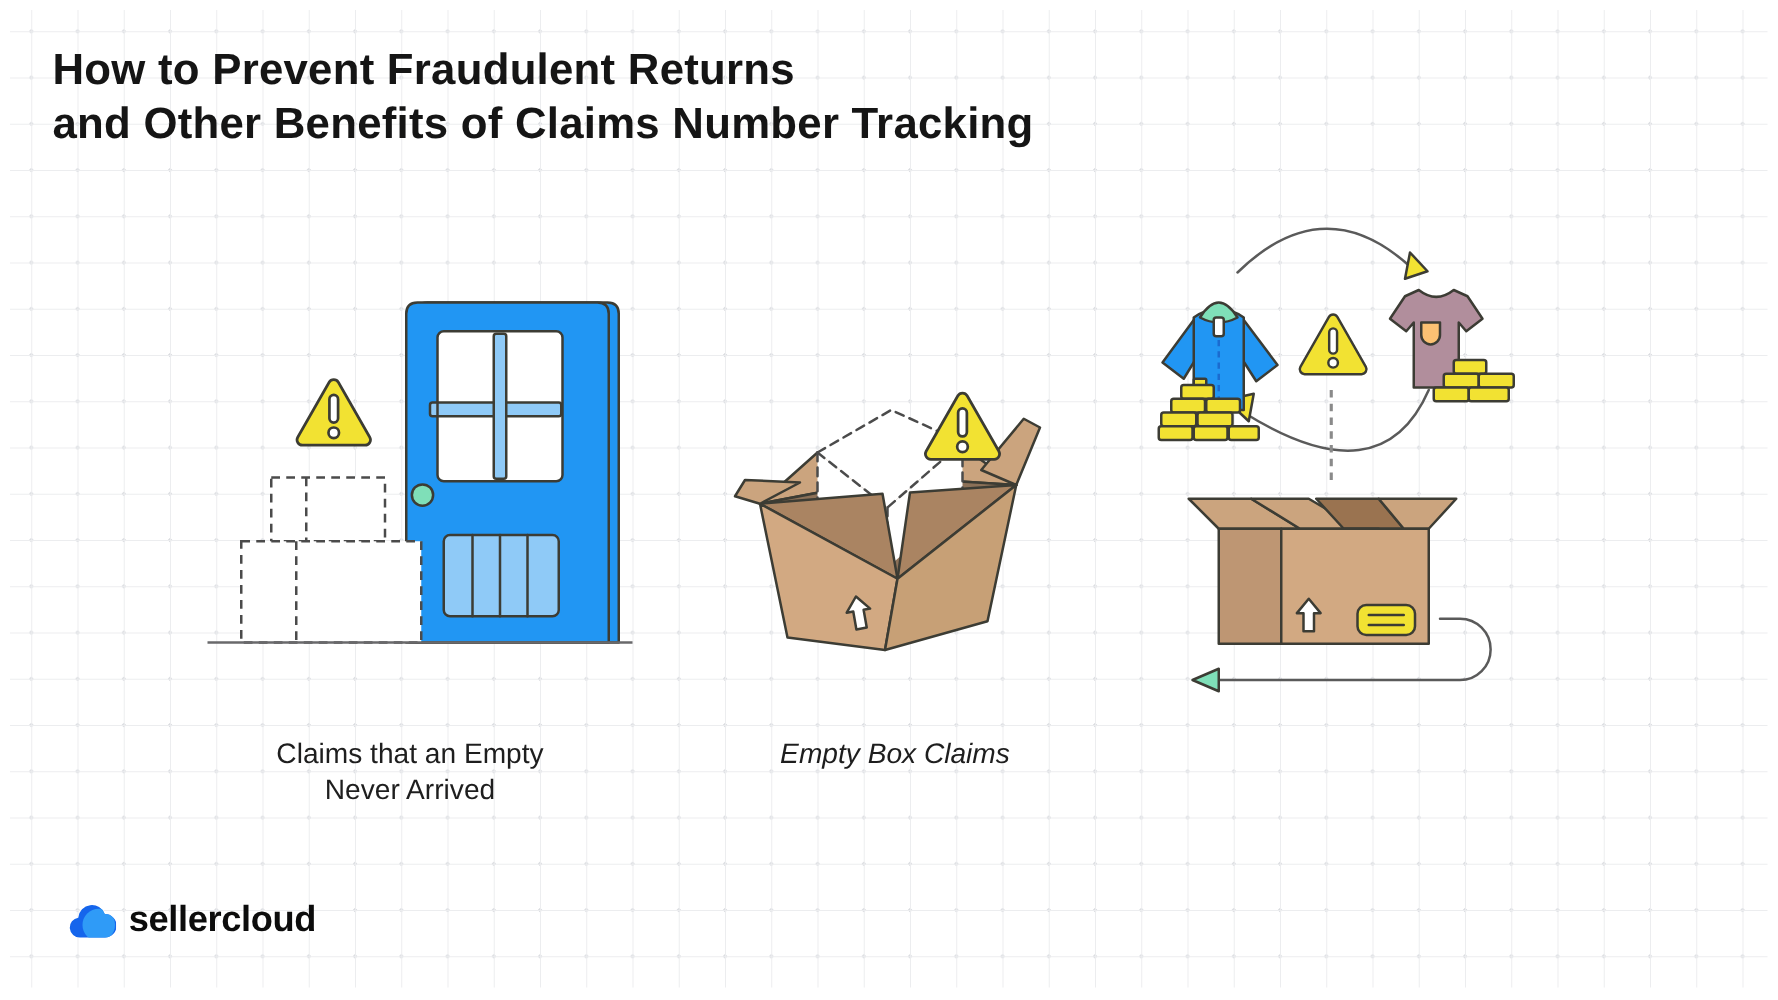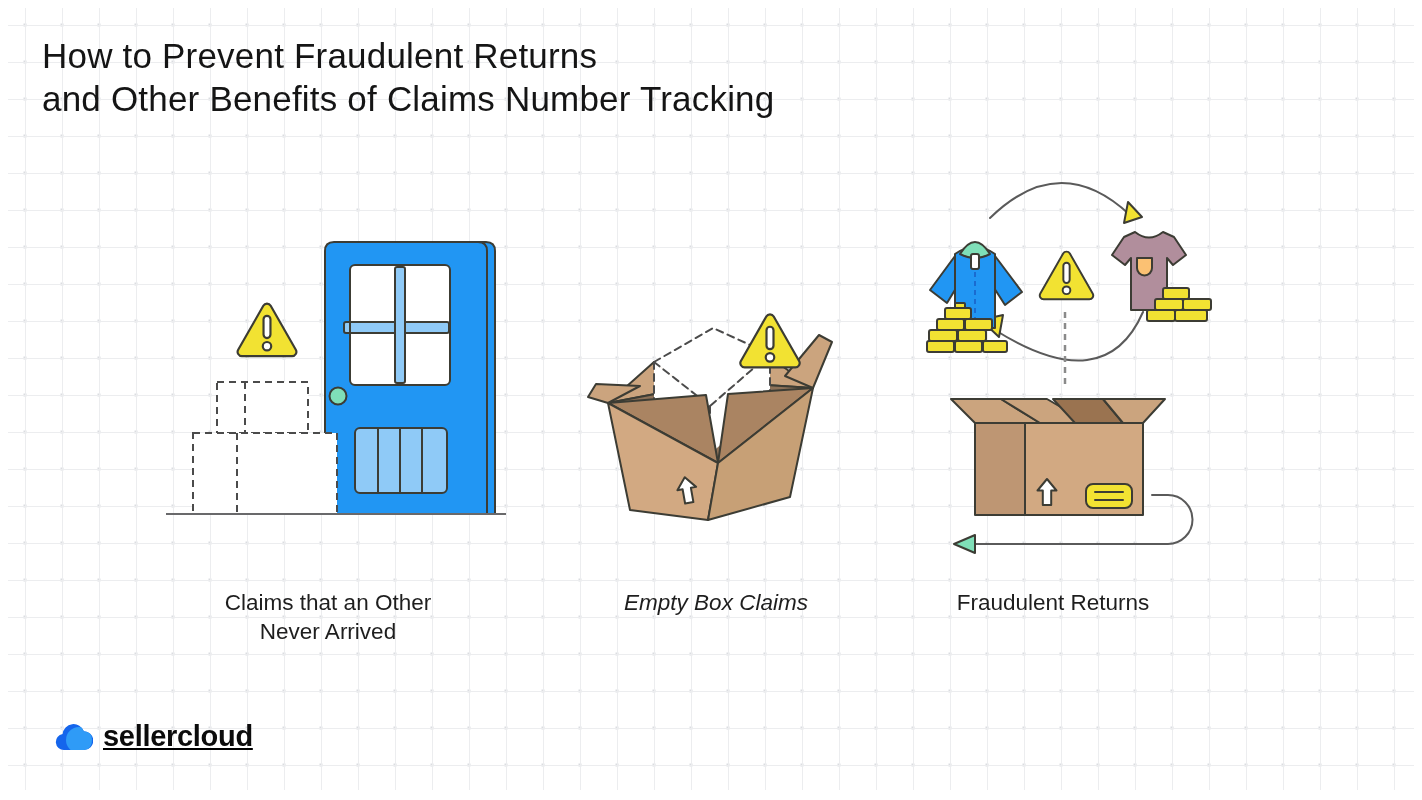--- a/index.html
+++ b/index.html
@@ -5,29 +5,29 @@
 <style>
   html,body{margin:0;padding:0;background:#fff;font-family:"Liberation Sans",sans-serif;}
   .stage{position:relative;width:1422px;height:800px;background:var(--paper,#fff);overflow:hidden;}
   .gridbg{position:absolute;left:8px;top:8px;right:8px;bottom:10px;
     background-image:
       linear-gradient(to right, var(--grid,#ecedef) 1px, transparent 1px),
       linear-gradient(to bottom, var(--grid,#ecedef) 1px, transparent 1px),
       radial-gradient(circle 1.5px at 1.5px 1.5px, #dbdde1 98%, transparent 100%);
     background-size:37px 37px,37px 37px,37px 37px;
     background-position:17px 0,0 17px,15.5px 15.5px;}
-  .title{position:absolute;left:42px;top:34px;font-size:35px;line-height:43px;font-weight:400;
+  .title{position:absolute;left:42px;top:34px;font-size:35px;line-height:43px;font-weight:700;
     color:var(--ink,#151515);letter-spacing:.2px;z-index:2;}
   .illus{position:absolute;overflow:visible;z-index:2;}
   .label{position:absolute;top:588px;font-size:22.5px;line-height:29px;color:#1e1e1e;
     text-align:center;white-space:pre-line;z-index:2;}
   .label-1{left:168px;width:320px;}
   .label-2{left:566px;width:300px;font-style:italic;}
   .label-3{left:903px;width:300px;}
-  .logo{position:absolute;left:55px;top:720px;display:flex;align-items:center;gap:10px;z-index:2;text-decoration:underline;}
+  .logo{position:absolute;left:55px;top:720px;display:flex;align-items:center;gap:10px;z-index:2;}
   .logo-text{font-size:29px;font-weight:700;color:#0c0c0c;letter-spacing:-.3px;}
 
   
   .o{stroke:var(--outline,#3c3c34);stroke-width:2;stroke-linejoin:round;stroke-linecap:round;}
   .f-blue{fill:var(--blue,#2196F3);}   .f-lblue{fill:var(--lightBlue,#8FCAF7);}
   .f-mint{fill:var(--mint,#7FDFB8);}   .f-yellow{fill:var(--yellow,#F2E232);}
   .f-white{fill:#ffffff;}              .f-tan{fill:var(--tan,#D2A982);}
   .f-tanl{fill:var(--tanLight,#CBA47E);} .f-tanr{fill:var(--tanRight,#C7A076);}
   .f-tanmid{fill:var(--tanMid,#BE9673);} .f-tand{fill:var(--tanDark,#AA8462);}
   .f-int{fill:var(--interior,#8C7158);}  .f-fdark{fill:var(--flapDark,#9A7350);}
@@ -168,24 +168,23 @@
       </g>
       <rect class="f-yellow o" x="161" y="324" width="46" height="24" rx="7"></rect>
       <path class="nf o" stroke-width="2" d="M170,332 H198 M170,340 H198"></path>
     </g>
     <g>
       <path class="arc" d="M227,335 H243 A24.5,24.5 0 0 1 243,384 H48"></path>
       <polygon class="f-mint o" stroke-width="1.5" points="50,375 50,393 29,384"></polygon>
     </g>
   </svg>
 
-  <div class="label label-1">Claims that an Other
+  <div class="label label-1">Claims that an Empty
 Never Arrived</div>
   <div class="label label-2">Empty Box Claims</div>
-  <div class="label label-3">Fraudulent Returns</div>
 
   <div class="logo">
     <svg width="38" height="30" viewBox="0 0 38 30">
       <defs>
         <clipPath id="cloudclip">
           <path d="M9,28 A8,8 0 0 1 7.6,12.1 A11,11 0 0 1 28.9,9.3 A8.5,8.5 0 0 1 29,28 Z"></path>
         </clipPath>
       </defs>
       <g clip-path="url(#cloudclip)">
         <rect x="0" y="0" width="38" height="30" style="fill:var(--logoBlueDark,#1565EC)"></rect>

